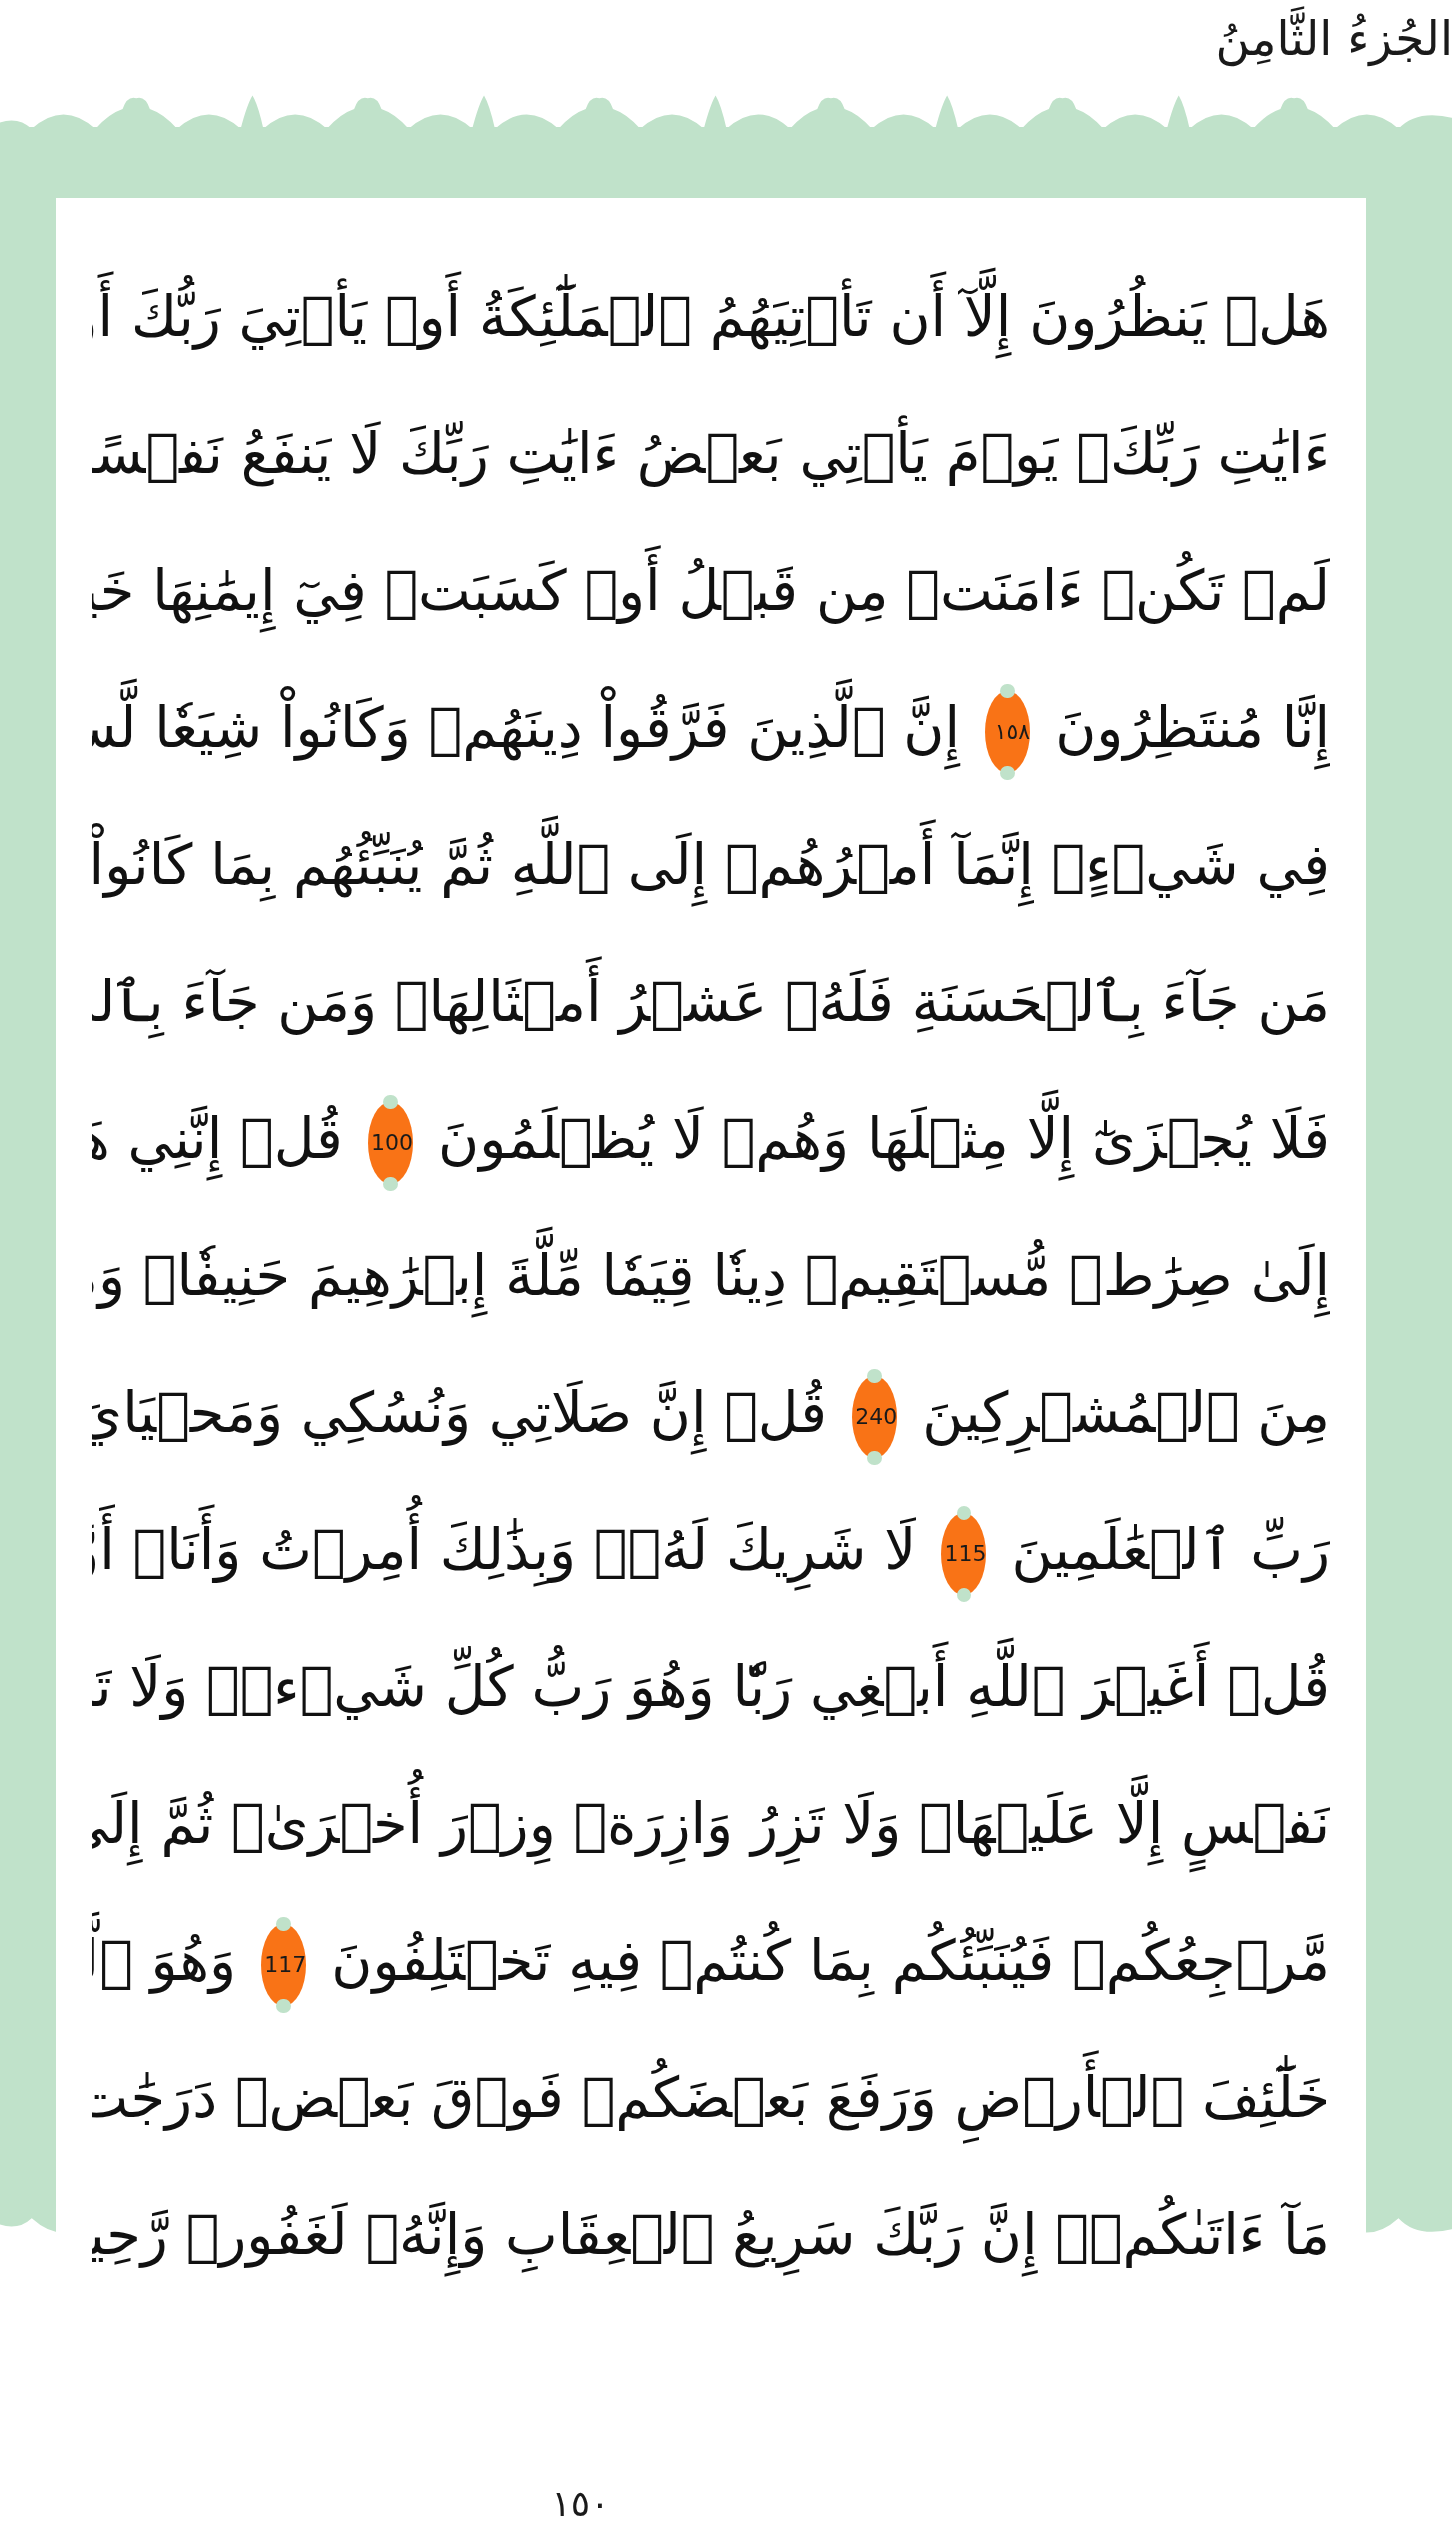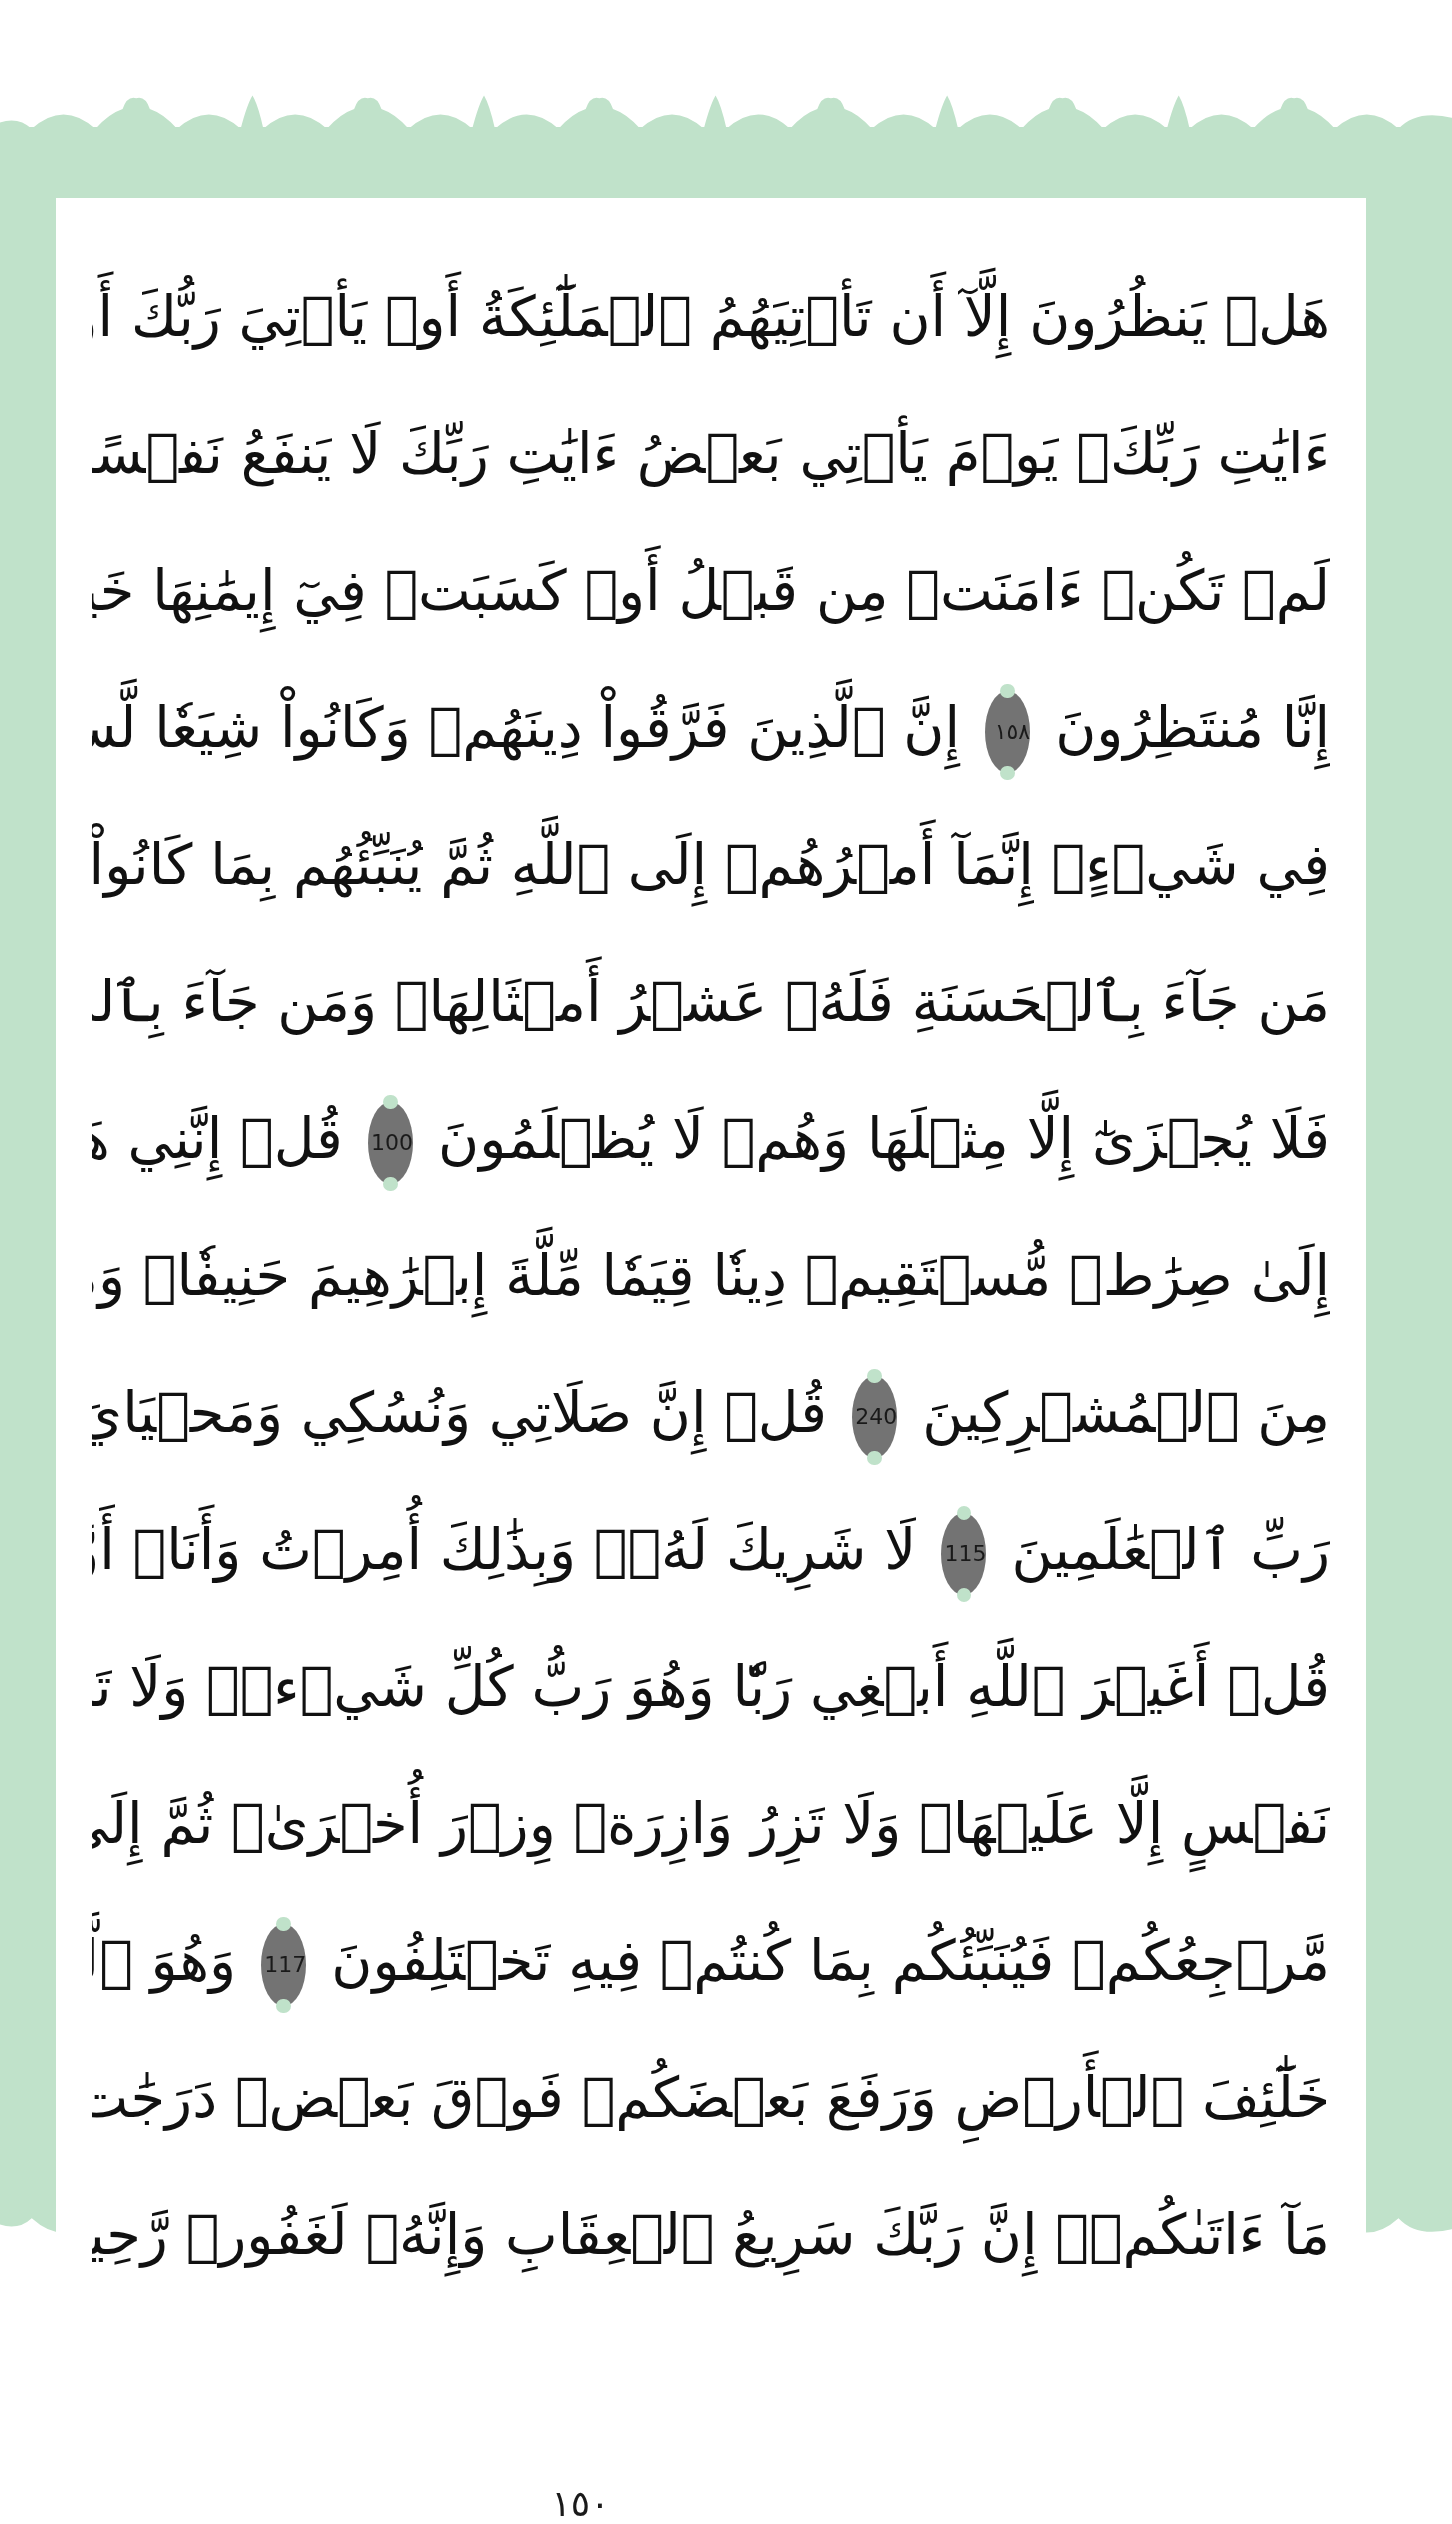--- a/index.html
+++ b/index.html
@@ -82,21 +82,21 @@
     .line span.seg {
       display: inline;
     }
     .ayah-marker {
       display: inline-block;
       vertical-align: middle;
       width: 45px;
       height: 82px;
       margin: 0 7.3px;
       border-radius: 50% / 50%;
-      background: #737373;
+      background: #f97316;
       line-height: 82px;
       font-size: 22px;
       color: #1a1a1a;
       direction: rtl;
       position: relative;
     }
     .ayah-marker::before {
       content: "";
       position: absolute;
       left: 50%;
@@ -127,20 +127,21 @@
       font-size: 36px;
       line-height: 42px;
       direction: rtl;
       color: #1a1a1a;
     }
   </style>
 </head>
 <body>
 
 <div class="header">
+  <div class="header-text header-juz">الجُزءُ الثَّامِنُ</div>
 </div>
 
 <div class="frame">
   <svg class="scallop scallop-top" viewBox="0 0 1600 60" preserveAspectRatio="none">
     <path fill="#c0e2ca" d="M0,60 L0,35
       Q20,28 35,42 Q70,10 105,42 Q120,25 135,20 Q140,5 150,8 Q160,5 165,20 Q180,25 195,42 Q230,10 265,42 Q272,15 278,5 Q284,15 290,42 Q325,10 360,42 Q375,25 390,20 Q395,5 405,8 Q415,5 420,20 Q435,25 450,42 Q485,10 520,42 Q527,15 533,5 Q539,15 545,42 Q580,10 615,42 Q630,25 645,20 Q650,5 660,8 Q670,5 675,20 Q690,25 705,42 Q740,10 775,42 Q782,15 788,5 Q794,15 800,42 Q835,10 870,42 Q885,25 900,20 Q905,5 915,8 Q925,5 930,20 Q945,25 960,42 Q995,10 1030,42 Q1037,15 1043,5 Q1049,15 1055,42 Q1090,10 1125,42 Q1140,25 1155,20 Q1160,5 1170,8 Q1180,5 1185,20 Q1200,25 1215,42 Q1250,10 1285,42 Q1292,15 1298,5 Q1304,15 1310,42 Q1345,10 1380,42 Q1395,25 1410,20 Q1415,5 1425,8 Q1435,5 1440,20 Q1455,25 1470,42 Q1505,10 1540,42 Q1560,20 1600,30 L1600,60 Z"></path>
   </svg>
   <div class="frame-body"></div>
   <svg class="scallop scallop-bottom" viewBox="0 0 1600 60" preserveAspectRatio="none">
     <path fill="#c0e2ca" d="M0,60 L0,35

